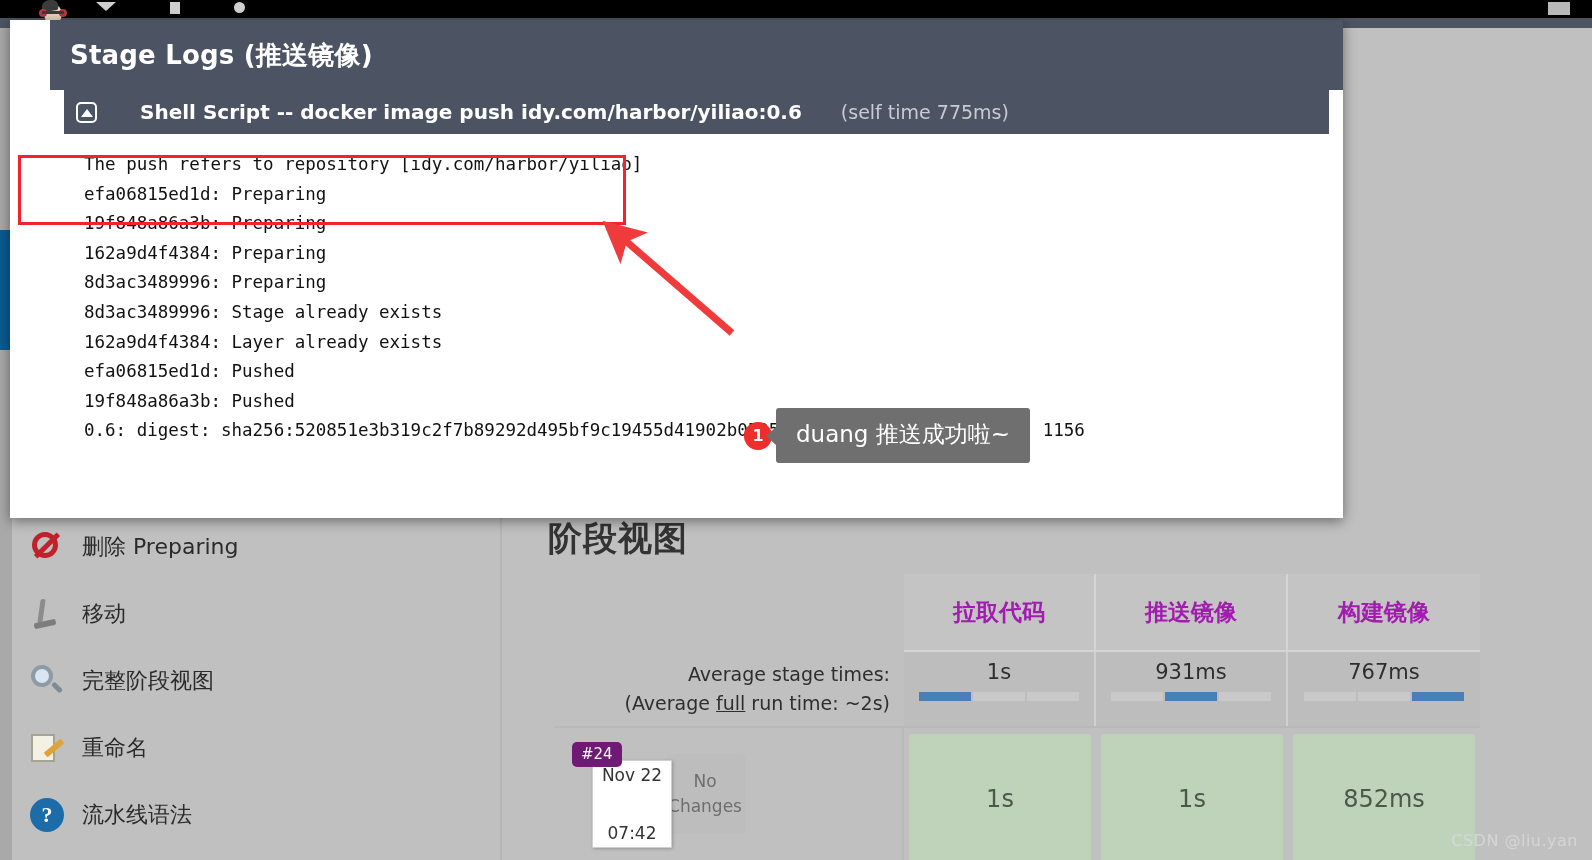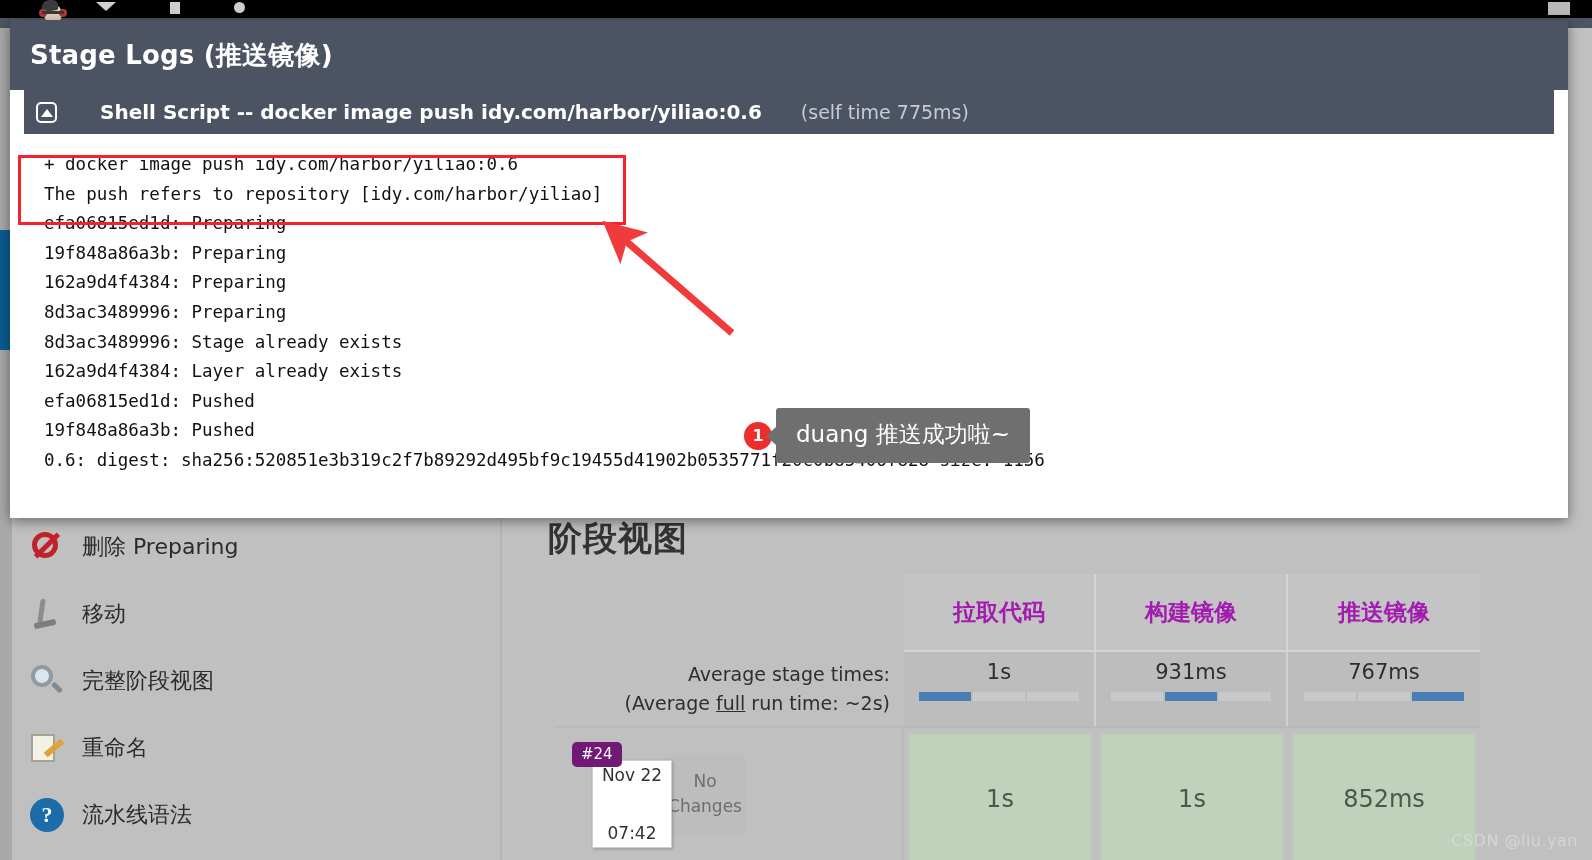--- a/index.html
+++ b/index.html
@@ -356,26 +356,27 @@
     right: 22px; top: 2px;
     width: 22px; height: 13px;
     background: #b9b9b9;
     z-index: 2;
   }
 
   
   .modal {
     position: absolute;
     left: 10px; top: 20px;
-    width: 1558px;
+    width: 1293px;
     height: 498px;
     background: #ffffff;
     box-shadow: 0 3px 12px rgba(0,0,0,.45);
     z-index: 10;
     overflow: hidden;
+    padding-left: 40px;
   }
   .modal-header {
     height: 70px;
     background: #4c5463;
     display: flex;
     align-items: center;
     padding-left: 20px;
     box-sizing: border-box;
   }
   .modal-title {
@@ -531,22 +532,22 @@
     </div>
 
     <div class="stage-wrap">
       <h2 class="stage-title">阶段视图</h2>
 
       <div class="stage-table">
 
         <div class="st-row st-head-row">
           <div class="st-label-cell"></div>
           <div class="st-col-head">拉取代码</div>
+          <div class="st-col-head">推送镜像</div>
           <div class="st-col-head">构建镜像</div>
-          <div class="st-col-head">推送镜像</div>
         </div>
 
         <div class="st-row st-avg-row">
           <div class="st-label-cell">
             <div class="st-avg-label">Average stage times:</div>
             <div class="st-avg-label"><span>(Average </span><u>full</u><span> run time: ~2s)</span></div>
           </div>
           <div class="st-avg-cell">
             <div class="st-avg-time">1s</div>
             <div class="bar">
@@ -622,21 +623,20 @@
       <span class="modal-title">Stage Logs (推送镜像)</span>
     </div>
 
     <div class="modal-subbar">
       <span class="toggle-icon"></span>
       <span class="sub-main">Shell Script -- docker image push idy.com/harbor/yiliao:0.6</span>
       <span class="sub-dim">(self time 775ms)</span>
     </div>
 
     <div class="log-body">
-      <div class="log-line">+ docker image push idy.com/harbor/yiliao:0.6</div>
       <div class="log-line">The push refers to repository [idy.com/harbor/yiliao]</div>
       <div class="log-line">efa06815ed1d: Preparing</div>
       <div class="log-line">19f848a86a3b: Preparing</div>
       <div class="log-line">162a9d4f4384: Preparing</div>
       <div class="log-line">8d3ac3489996: Preparing</div>
       <div class="log-line">8d3ac3489996: Stage already exists</div>
       <div class="log-line">162a9d4f4384: Layer already exists</div>
       <div class="log-line">efa06815ed1d: Pushed</div>
       <div class="log-line">19f848a86a3b: Pushed</div>
       <div class="log-line">0.6: digest: sha256:520851e3b319c2f7b89292d495bf9c19455d41902b0535771f20c0b85406f828 size: 1156</div>

